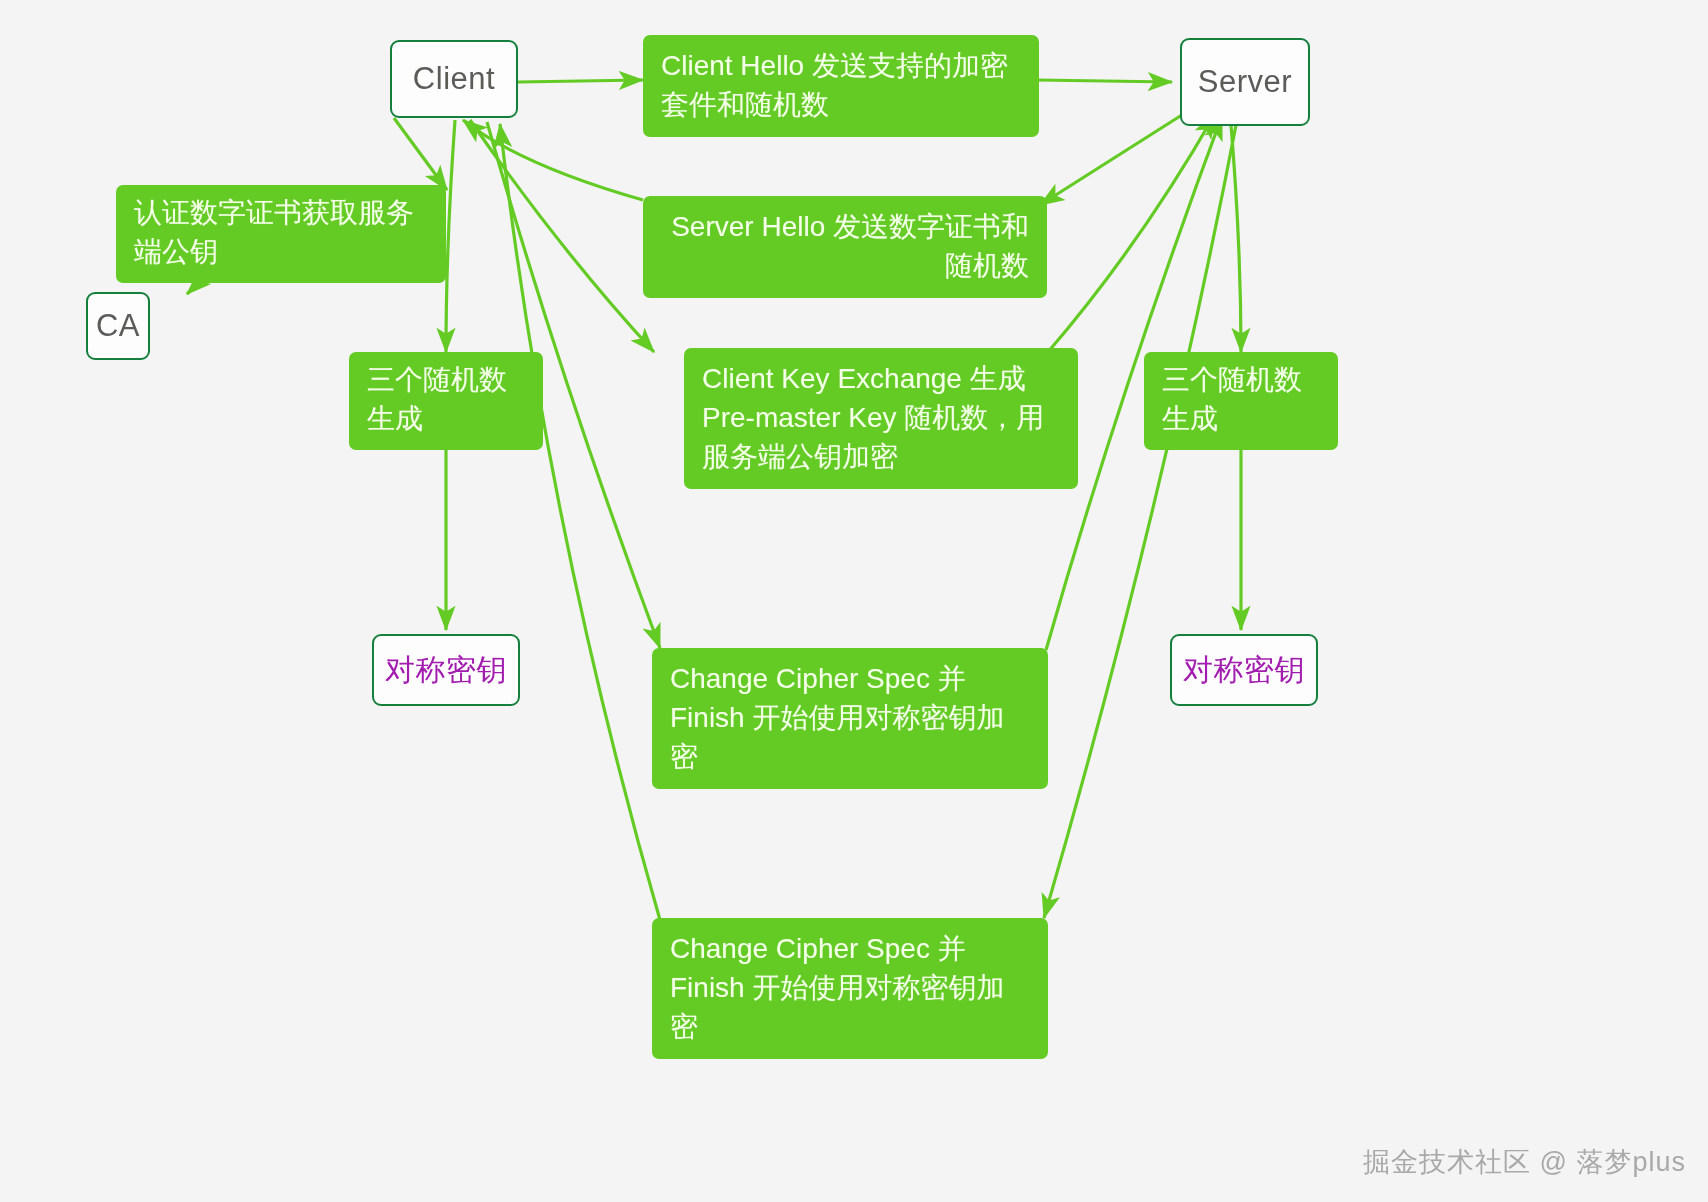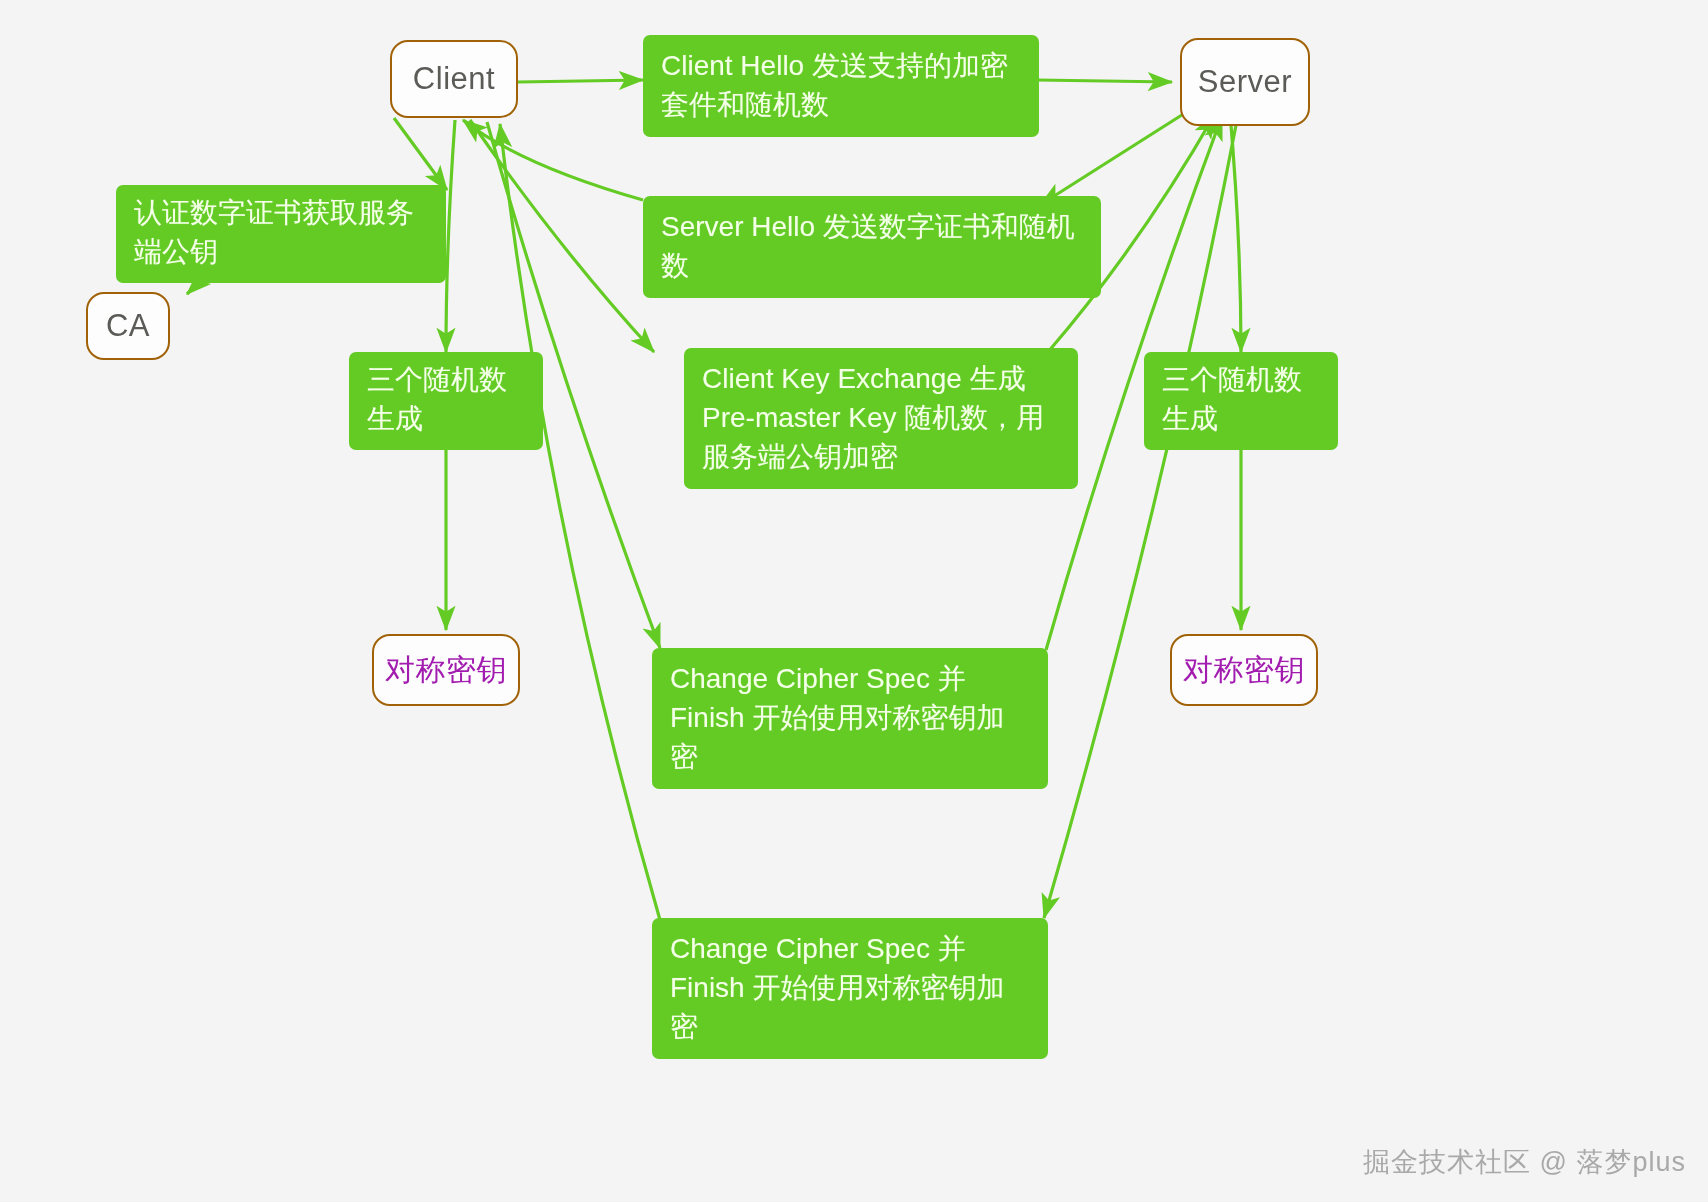--- a/index.html
+++ b/index.html
@@ -22,22 +22,22 @@
     left: 0;
     top: 0;
     width: 1708px;
     height: 1202px;
     pointer-events: none;
   }
   .node {
     position: absolute;
     box-sizing: border-box;
     background: #fdfdfd;
-    border: 2px solid #a16207;
-    border-radius: 18px;
+    border: 2px solid #15803d;
+    border-radius: 9px;
     color: #5b5b58;
     display: flex;
     align-items: center;
     justify-content: center;
     font-size: 31px;
     letter-spacing: 0.5px;
     z-index: 3;
   }
   .node-cjk {
     font-size: 30px;
@@ -110,41 +110,41 @@
   </svg>
 
   <div class="node" style="left:390px; top:40px; width:128px; height:78px;">
     <span>Client</span>
   </div>
 
   <div class="node" style="left:1180px; top:38px; width:130px; height:88px;">
     <span>Server</span>
   </div>
 
-  <div class="node" style="left:86px; top:292px; width:84px; height:68px;">
+  <div class="node" style="left:86px; top:292px; width:64px; height:68px;">
     <span>CA</span>
   </div>
 
   <div class="node node-cjk" style="left:372px; top:634px; width:148px; height:72px;">
     <span>对称密钥</span>
   </div>
 
   <div class="node node-cjk" style="left:1170px; top:634px; width:148px; height:72px;">
     <span>对称密钥</span>
   </div>
 
   <div class="label" style="left:643px; top:35px; width:396px;">
     <span>Client Hello 发送支持的加密套件和随机数</span>
   </div>
 
   <div class="label label-onerow" style="left:116px; top:185px; width:330px;">
     <span>认证数字证书获取服务端公钥</span>
   </div>
 
-  <div class="label" style="left:643px; top:196px; width:458px;">
+  <div class="label" style="left:643px; top:196px; width:404px;text-align:right;">
     <span>Server Hello 发送数字证书和随机数</span>
   </div>
 
   <div class="label label-onerow" style="left:349px; top:352px; width:194px;">
     <span>三个随机数生成</span>
   </div>
 
   <div class="label label-onerow" style="left:1144px; top:352px; width:194px;">
     <span>三个随机数生成</span>
   </div>

